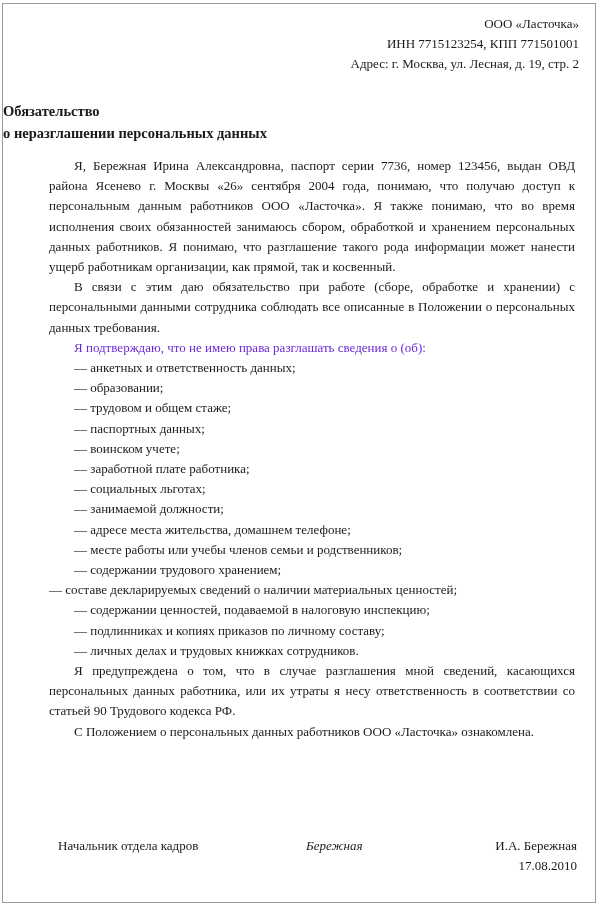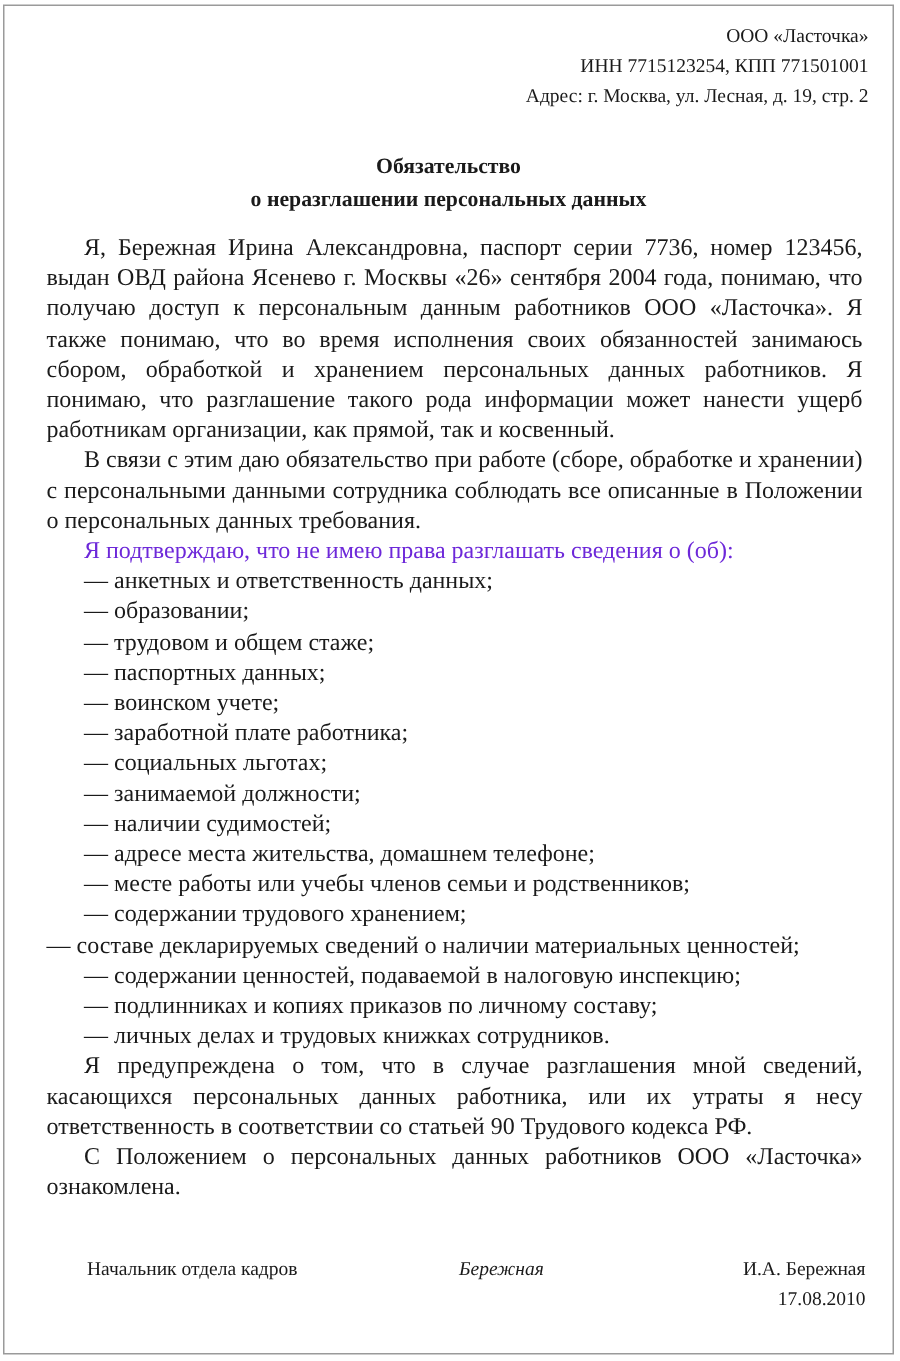--- a/index.html
+++ b/index.html
@@ -8,26 +8,26 @@
       position: absolute; left: 2px; top: 3px; width: 594px; height: 900px;
       border: 1px solid #9a9a9a; box-sizing: border-box; background: #fff;
       font-family: Liberation Serif, serif;
       color: #1a1a1a;
     }
     .header {
       position: absolute; right: 16px; top: 10px; text-align: right;
       font-size: 13px; line-height: 20px;
     }
     .title {
-      position: absolute; left: 0; right: 0; top: 96px; text-align: center;
+      position: absolute; left: 0; right: 0; top: 96px; text-align: left;
       font-weight: bold; font-size: 14.5px; line-height: 22px;
     }
     .body {
-      position: absolute; left: 28px; right: 20px; top: 152px;
-      font-size: 16px; line-height: 20.2px; text-align: justify;
+      position: absolute; left: 46px; right: 20px; top: 152px;
+      font-size: 13px; line-height: 20.2px; text-align: justify;
     }
     .body p { margin: 0; text-indent: 25px; }
     .body .highlight { color: #6d28d9; }
     .body ul { list-style: none; margin: 0; padding: 0; }
     .body ul li { margin: 0; text-indent: 25px; }
     .sign {
       position: absolute; left: 0; right: 0; top: 832px; font-size: 13px; line-height: 20px;
     }
     .sign .pos { position: absolute; left: 55px; top: 0; }
     .sign .sig { position: absolute; left: 303px; top: 0; font-style: italic; }
@@ -55,21 +55,20 @@
     <p class="highlight">Я подтверждаю, что не имею права разглашать сведения о (об):</p>
     <ul>
       <li>— анкетных и ответственность данных;</li>
       <li>— образовании;</li>
       <li>— трудовом и общем стаже;</li>
       <li>— паспортных данных;</li>
       <li>— воинском учете;</li>
       <li>— заработной плате работника;</li>
       <li>— социальных льготах;</li>
       <li>— занимаемой должности;</li>
-      <li>— наличии судимостей;</li>
       <li>— адресе места жительства, домашнем телефоне;</li>
       <li>— месте работы или учебы членов семьи и родственников;</li>
       <li>— содержании трудового хранением;</li>
       <li style="text-indent:0;padding-left:25px;margin-left:-25px;">— составе декларируемых сведений о наличии материальных ценностей;</li>
       <li>— содержании ценностей, подаваемой в налоговую инспекцию;</li>
       <li>— подлинниках и копиях приказов по личному составу;</li>
       <li>— личных делах и трудовых книжках сотрудников.</li>
     </ul>
     <p>Я предупреждена о том, что в случае разглашения мной сведений, касающихся персональных данных работника, или их утраты я несу ответственность в соответствии со статьей 90 Трудового кодекса РФ.</p>
     <p>С Положением о персональных данных работников ООО «Ласточка» ознакомлена.</p>

